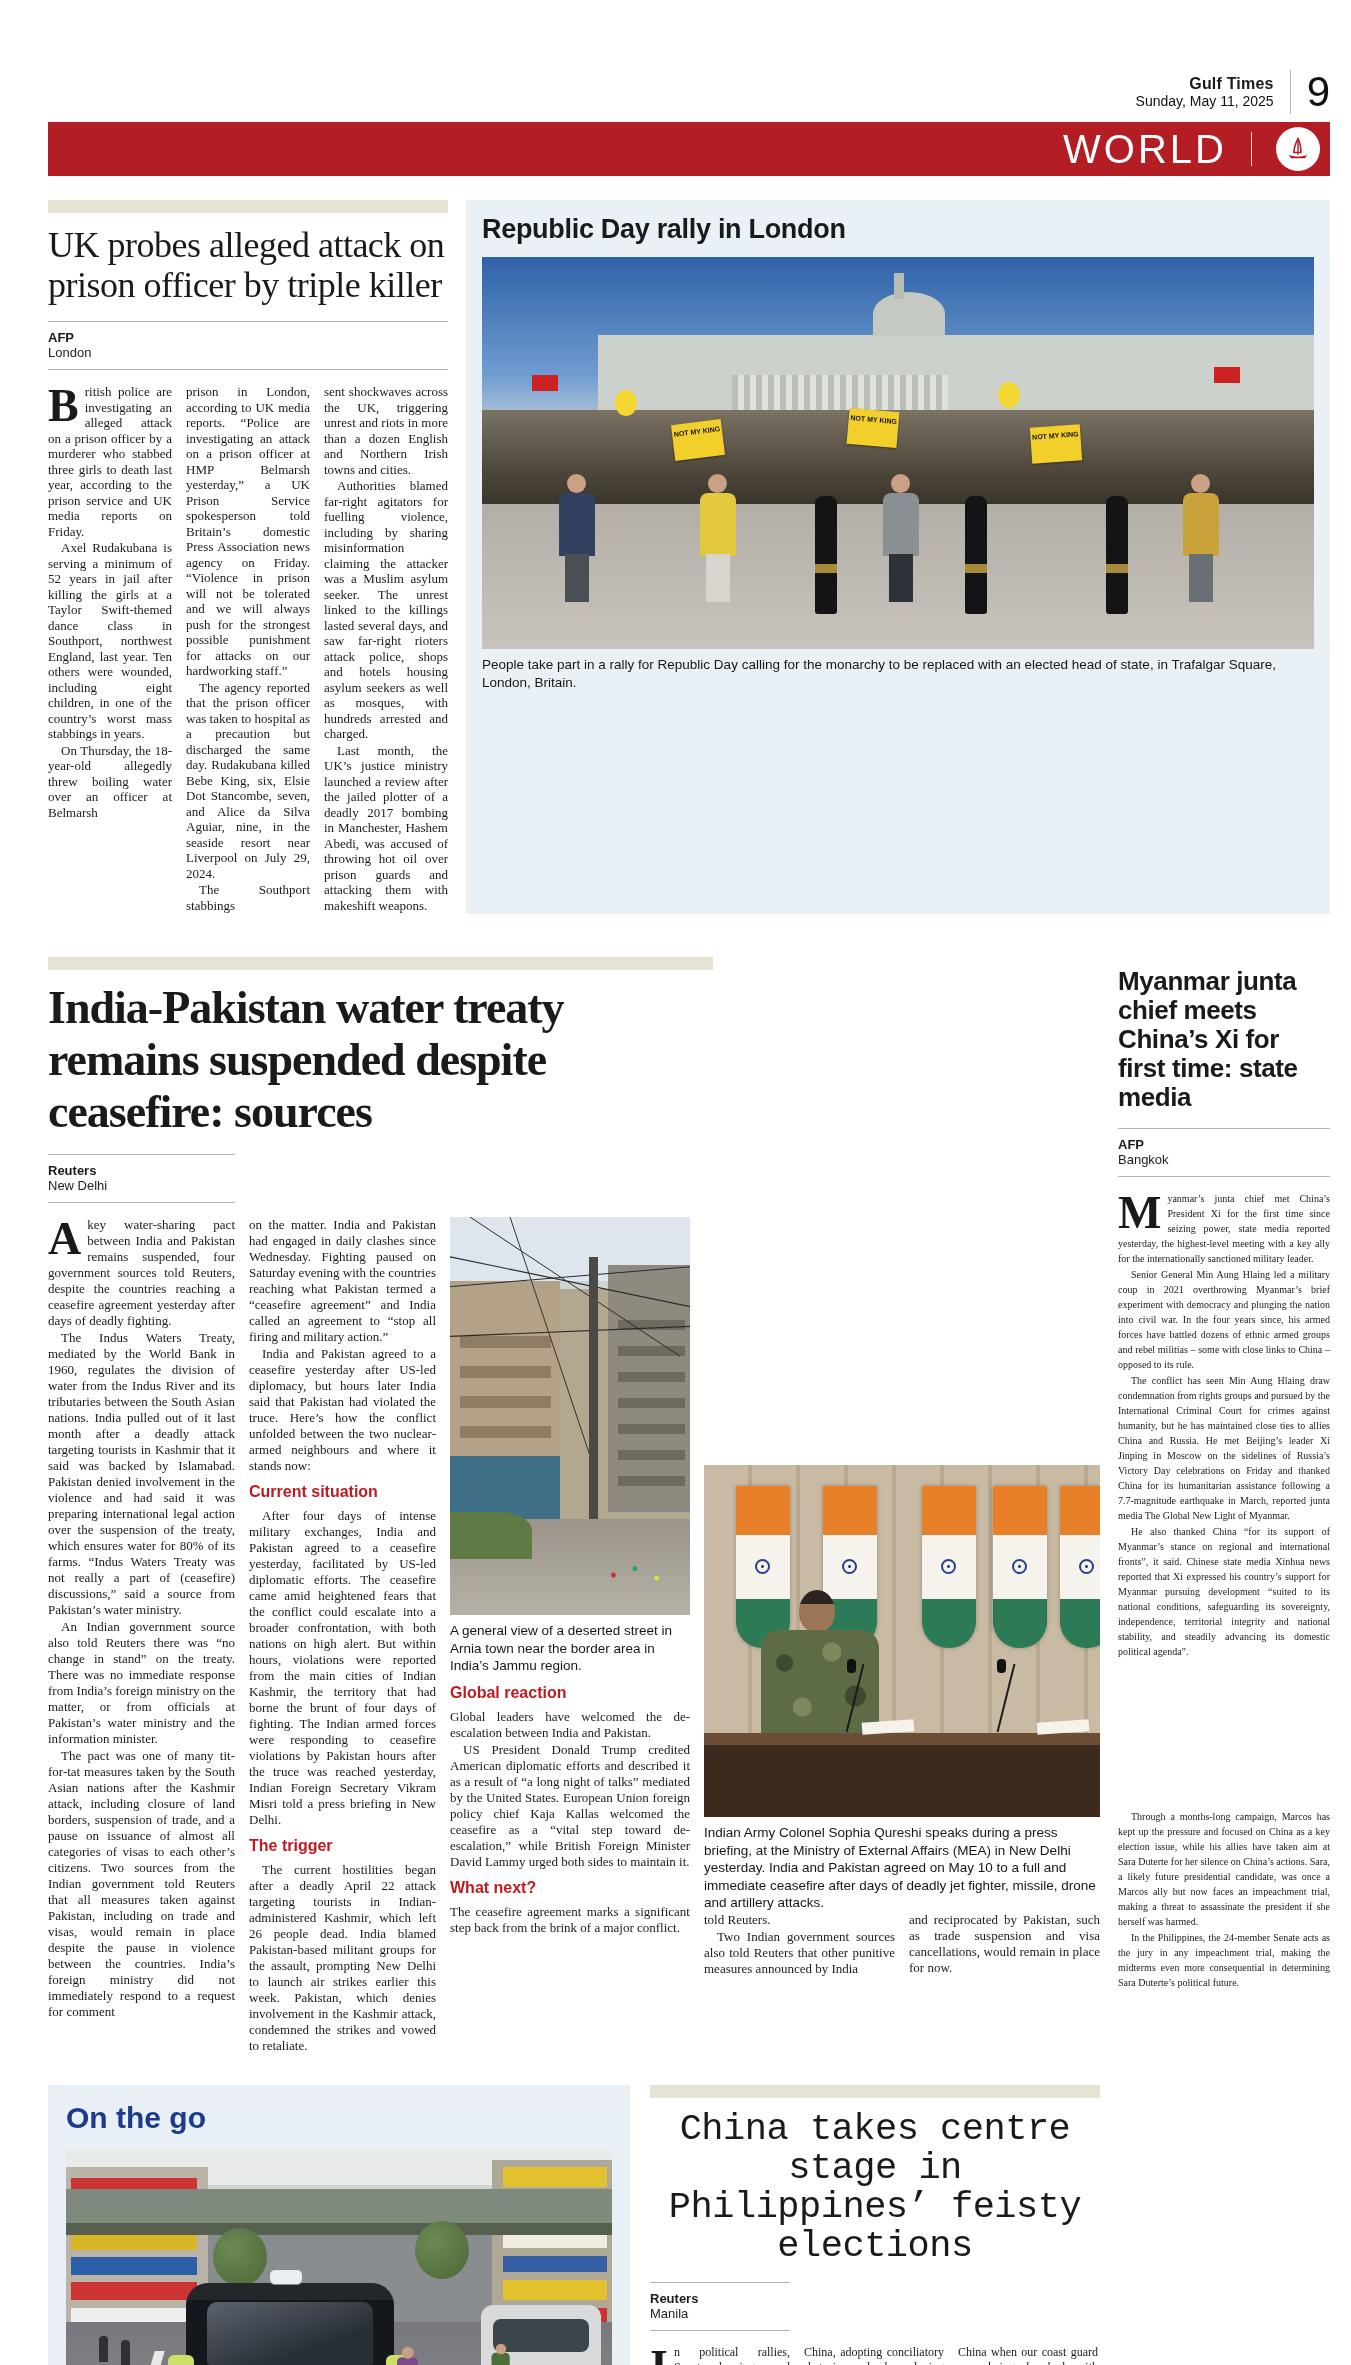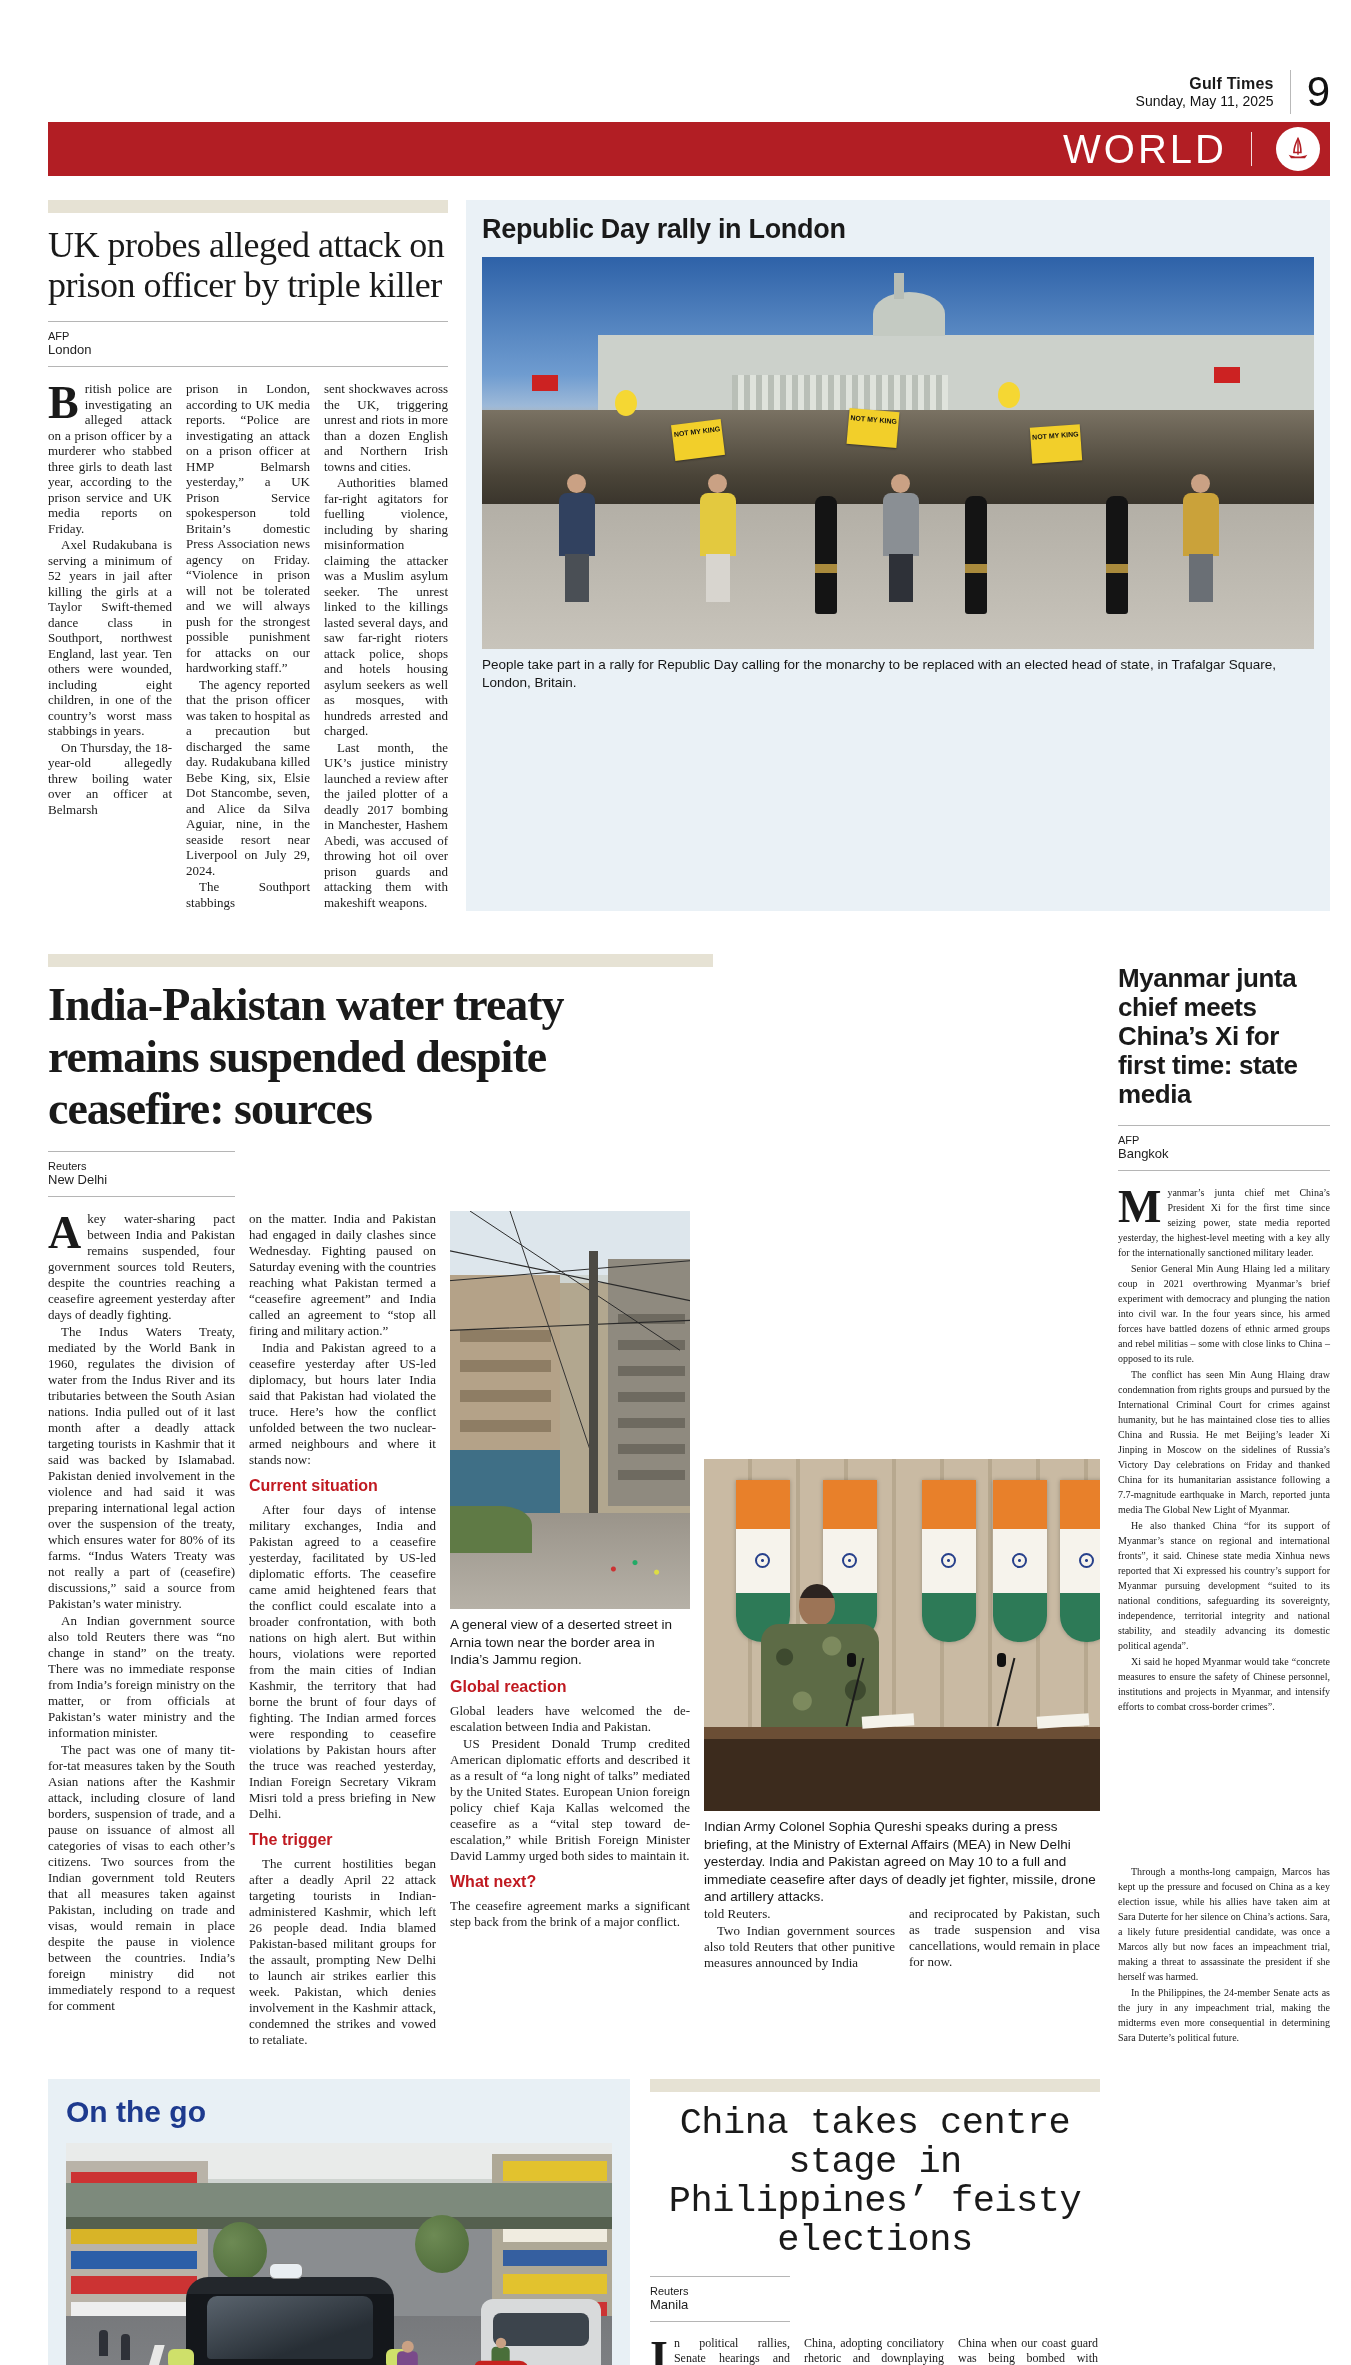--- a/index.html
+++ b/index.html
@@ -16,21 +16,21 @@
   .mh-page { font-size:42px; font-weight:400; line-height:1; color:#111; }
 
   .banner { height:54px; background:#b21e24; display:flex; align-items:center; justify-content:flex-end; padding-right:10px; margin-bottom:24px; }
   .banner-title { color:#fff; font-size:40px; font-weight:400; letter-spacing:3px; margin-right:24px; }
   .banner-divider { width:1px; height:34px; background:rgba(255,255,255,.85); margin-right:24px; }
   .banner-badge { width:44px; height:44px; background:#fff; border-radius:50%; display:flex; align-items:center; justify-content:center; }
 
   
   .kicker { height:13px; background:#e6e2d4; margin-bottom:12px; }
   .byline { border-top:1px solid #b5b5b5; border-bottom:1px solid #b5b5b5; padding:8px 0 9px; margin:16px 0 14px; }
-  .byline .src { font-weight:normal; font-size:11px; }
+  .byline .src { font-weight:bold; font-size:13px; }
   .byline .loc { font-size:13px; color:#222; }
   .cols { display:flex; gap:14px; }
   .bodycol { text-align:justify; font-family:"Liberation Serif", serif; }
   .bodycol p { margin-bottom:1px; }
   .bodycol p.ind { text-indent:13px; }
   p.drop::first-letter { float:left; font-size:46px; line-height:37px; padding:3px 6px 0 0; font-weight:bold; font-family:"Liberation Serif", serif; }
   .subhead { font-family:"Liberation Sans", sans-serif; font-weight:bold; color:#c01a21; font-size:16px; margin:10px 0 8px; }
   .caption { font-family:"Liberation Sans", sans-serif; font-size:13.5px; line-height:17.5px; color:#161616; margin-top:7px; text-align:left; }
   .photo { position:relative; overflow:hidden; background:#ccc; }
   .photo * { position:absolute; }
@@ -427,21 +427,20 @@
         <h2>Myanmar junta chief meets China’s Xi for first time: state media</h2>
         <div class="byline">
           <div class="src">AFP</div>
           <div class="loc">Bangkok</div>
         </div>
         <div class="bodycol">
           <p class="drop">Myanmar’s junta chief met China’s President Xi for the first time since seizing power, state media reported yesterday, the highest-level meeting with a key ally for the internationally sanctioned military leader.</p>
           <p class="ind">Senior General Min Aung Hlaing led a military coup in 2021 overthrowing Myanmar’s brief experiment with democracy and plunging the nation into civil war. In the four years since, his armed forces have battled dozens of ethnic armed groups and rebel militias – some with close links to China – opposed to its rule.</p>
           <p class="ind">The conflict has seen Min Aung Hlaing draw condemnation from rights groups and pursued by the International Criminal Court for crimes against humanity, but he has maintained close ties to allies China and Russia. He met Beijing’s leader Xi Jinping in Moscow on the sidelines of Russia’s Victory Day celebrations on Friday and thanked China for its humanitarian assistance following a 7.7-magnitude earthquake in March, reported junta media The Global New Light of Myanmar.</p>
           <p class="ind">He also thanked China “for its support of Myanmar’s stance on regional and international fronts”, it said. Chinese state media Xinhua news reported that Xi expressed his country’s support for Myanmar pursuing development “suited to its national conditions, safeguarding its sovereignty, independence, territorial integrity and national stability, and steadily advancing its domestic political agenda”.</p>
-          <p class="ind">Xi said he hoped Myanmar would take “concrete measures to ensure the safety of Chinese personnel, institutions and projects in Myanmar, and intensify efforts to combat cross-border crimes”.</p>
         </div>
       </article>
       <div class="china-rail bodycol">
         <p class="ind">Through a months-long campaign, Marcos has kept up the pressure and focused on China as a key election issue, while his allies have taken aim at Sara Duterte for her silence on China’s actions. Sara, a likely future presidential candidate, was once a Marcos ally but now faces an impeachment trial, making a threat to assassinate the president if she herself was harmed.</p>
         <p class="ind">In the Philippines, the 24-member Senate acts as the jury in any impeachment trial, making the midterms even more consequential in determining Sara Duterte’s political future.</p>
       </div>
     </aside>
   </div>
 
 </div>

